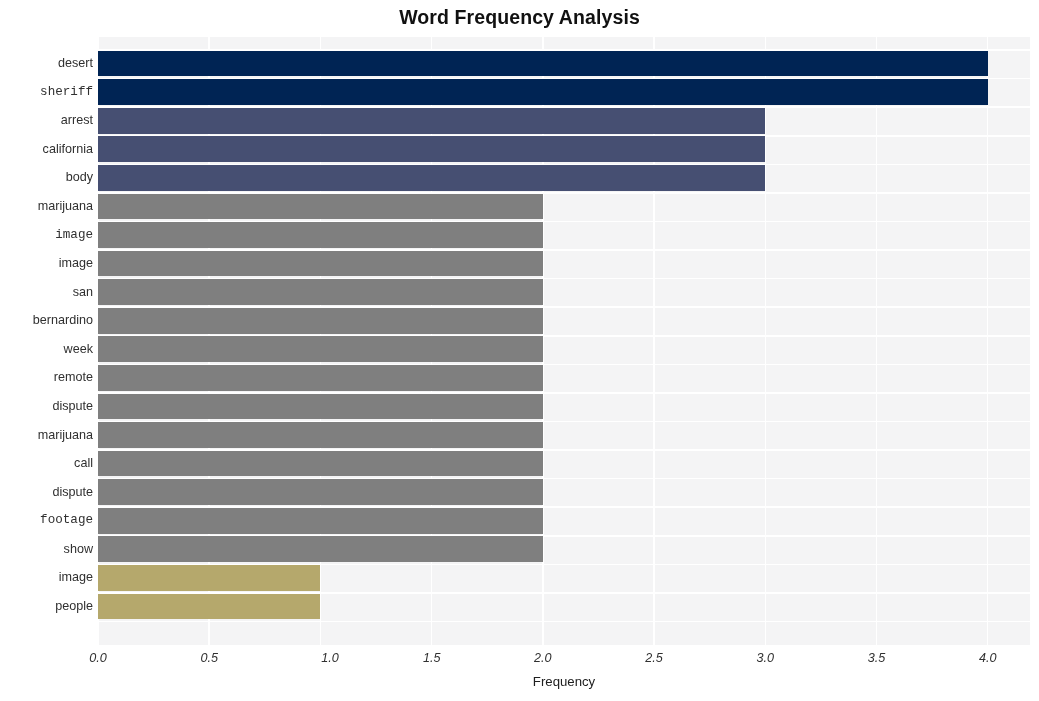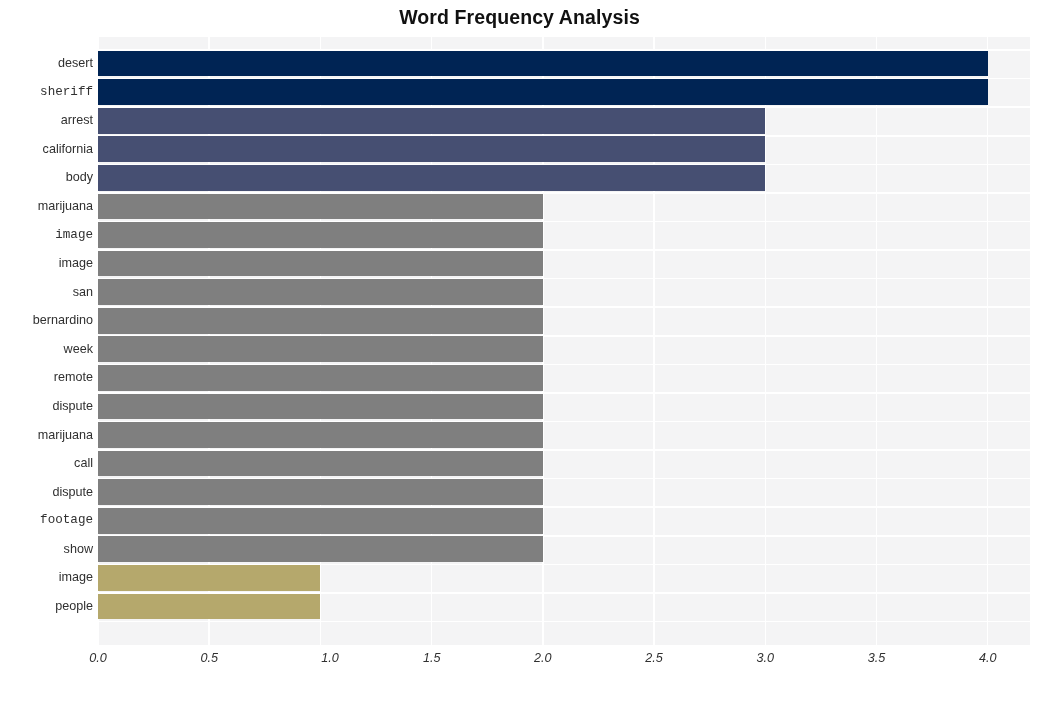--- a/index.html
+++ b/index.html
@@ -190,14 +190,15 @@
       <div class="xtick-label" style="left: 209.217px;">0.5</div>
       <div class="xtick-label" style="left: 330px;">1.0</div>
       <div class="xtick-label" style="left: 431.652px;">1.5</div>
       <div class="xtick-label" style="left: 542.869px; text-align: right;">2.0</div>
       <div class="xtick-label" style="left: 654.086px;">2.5</div>
       <div class="xtick-label" style="left: 765.303px;">3.0</div>
       <div class="xtick-label" style="left: 876.52px;">3.5</div>
       <div class="xtick-label" style="left: 987.737px;">4.0</div>
     </div>
 
+  <div class="axis-xlabel">Frequency</div>
 
 </div>
 
 </body></html>

